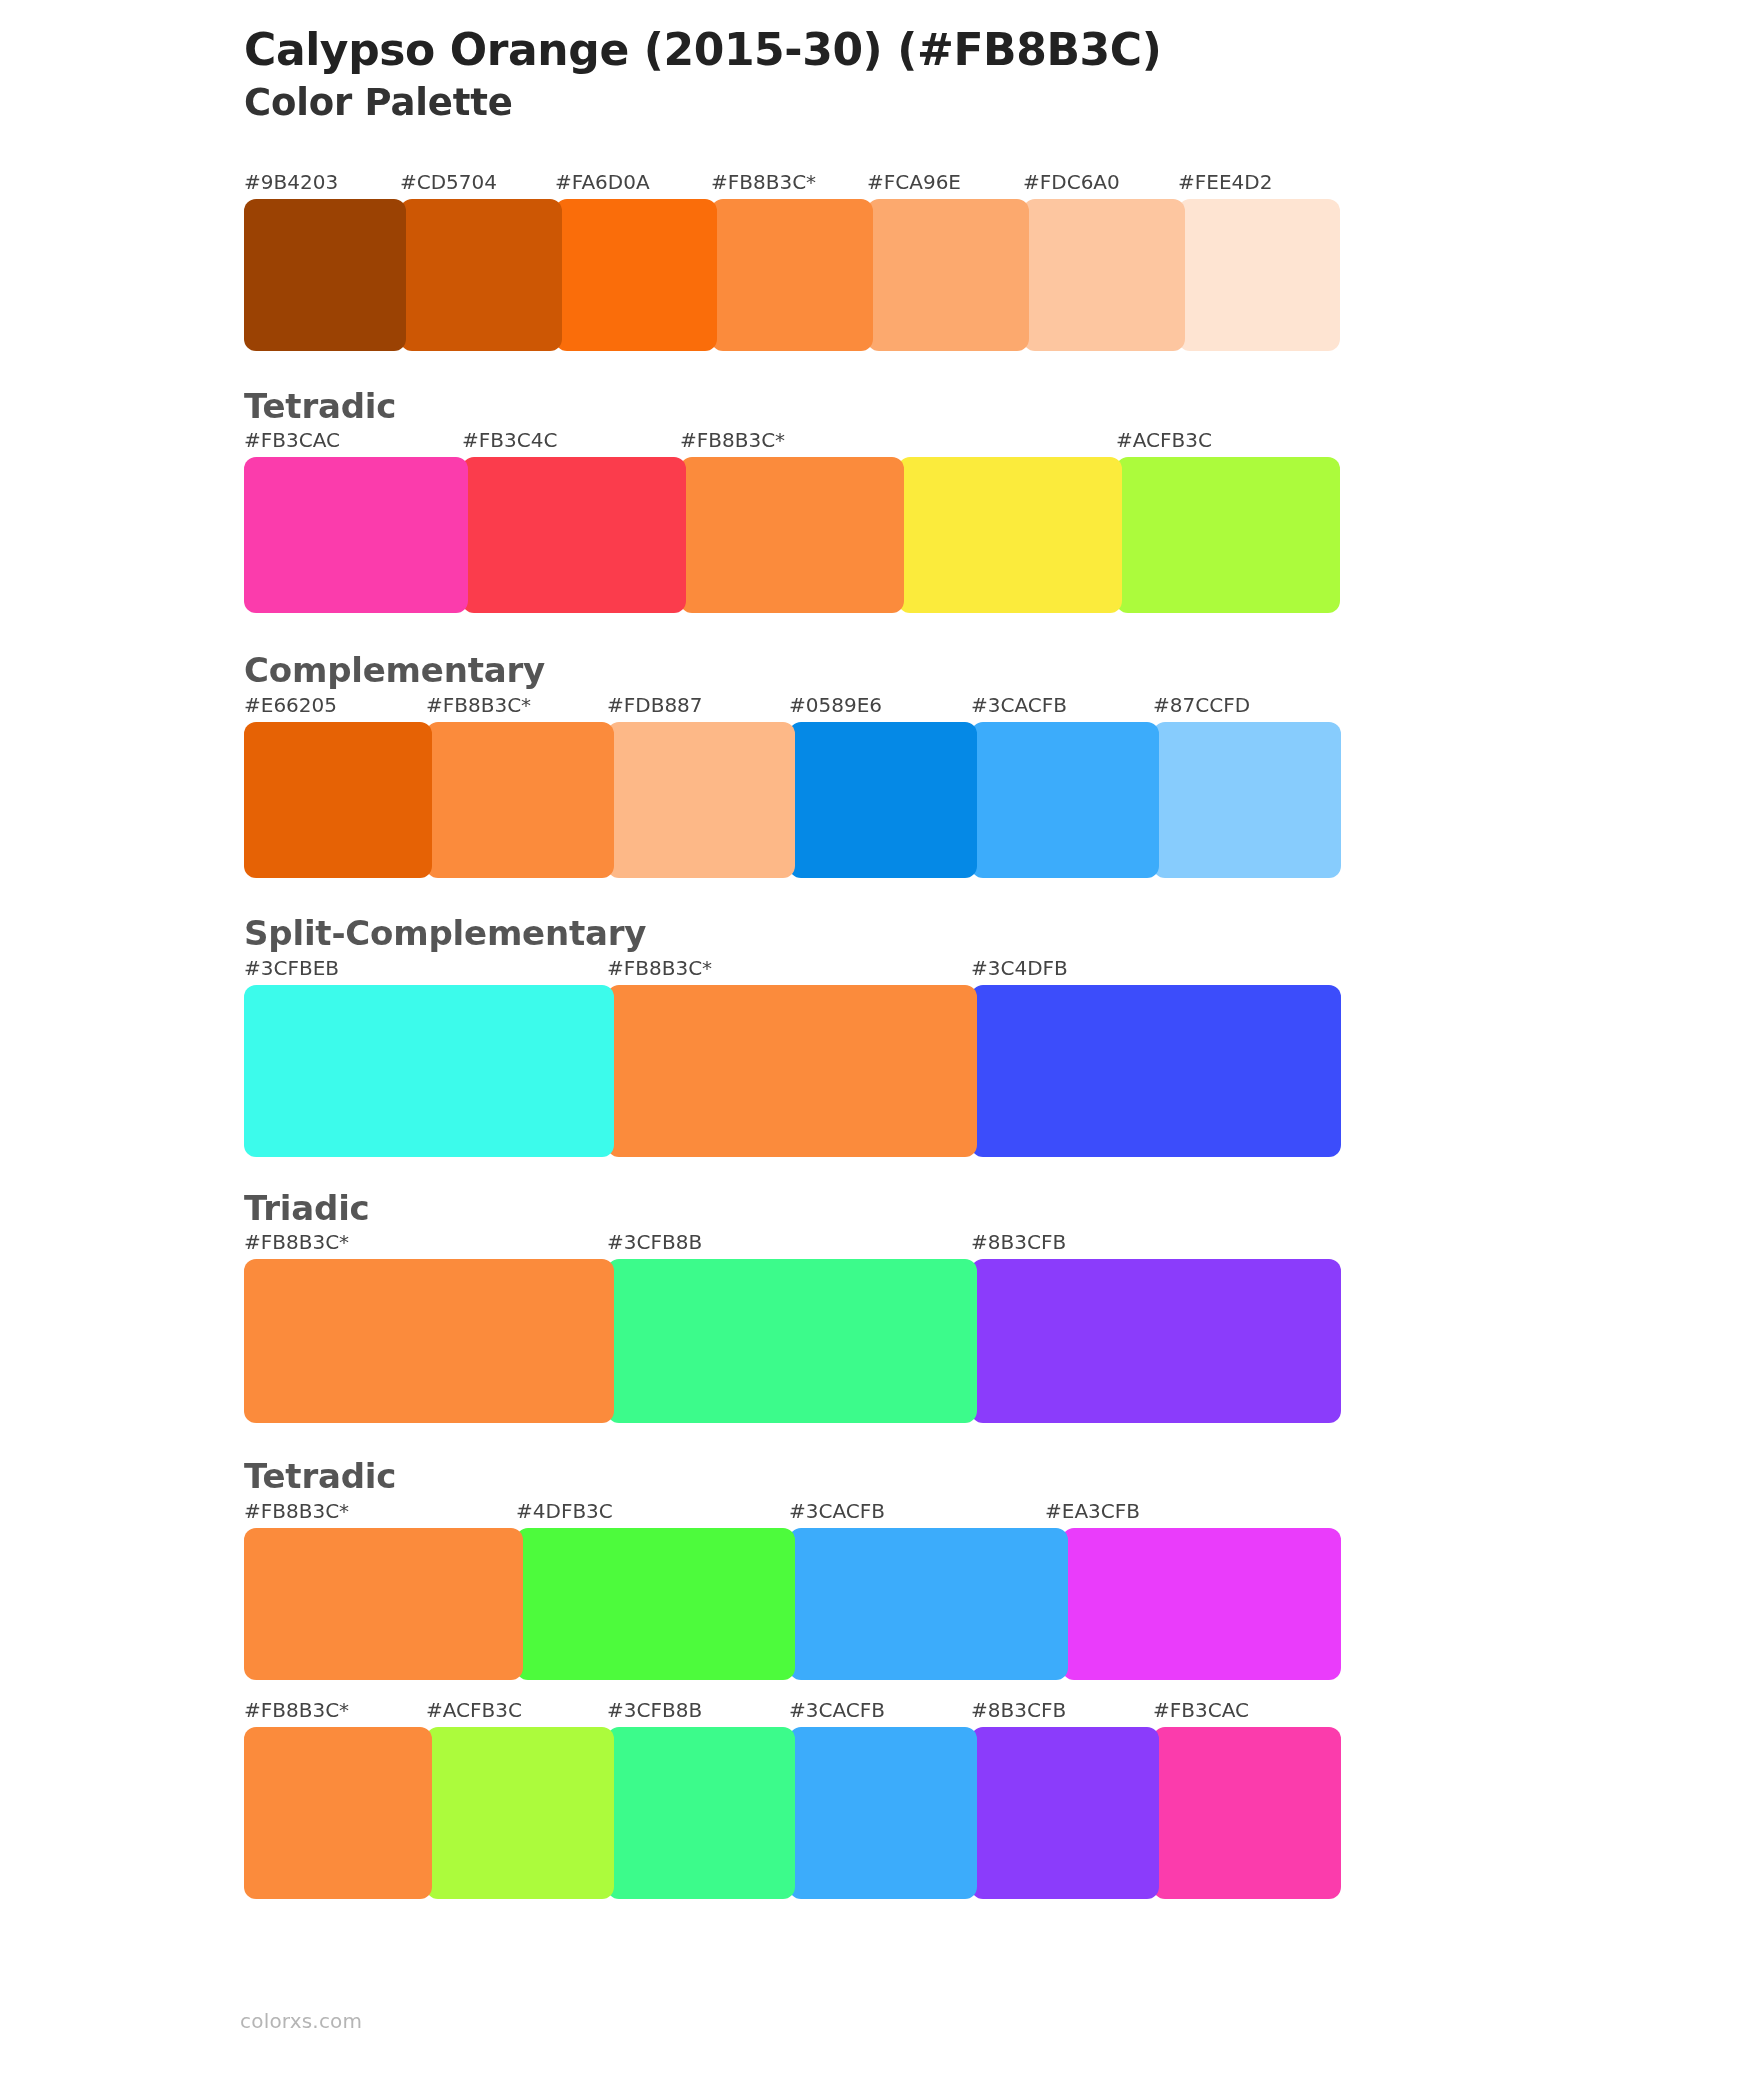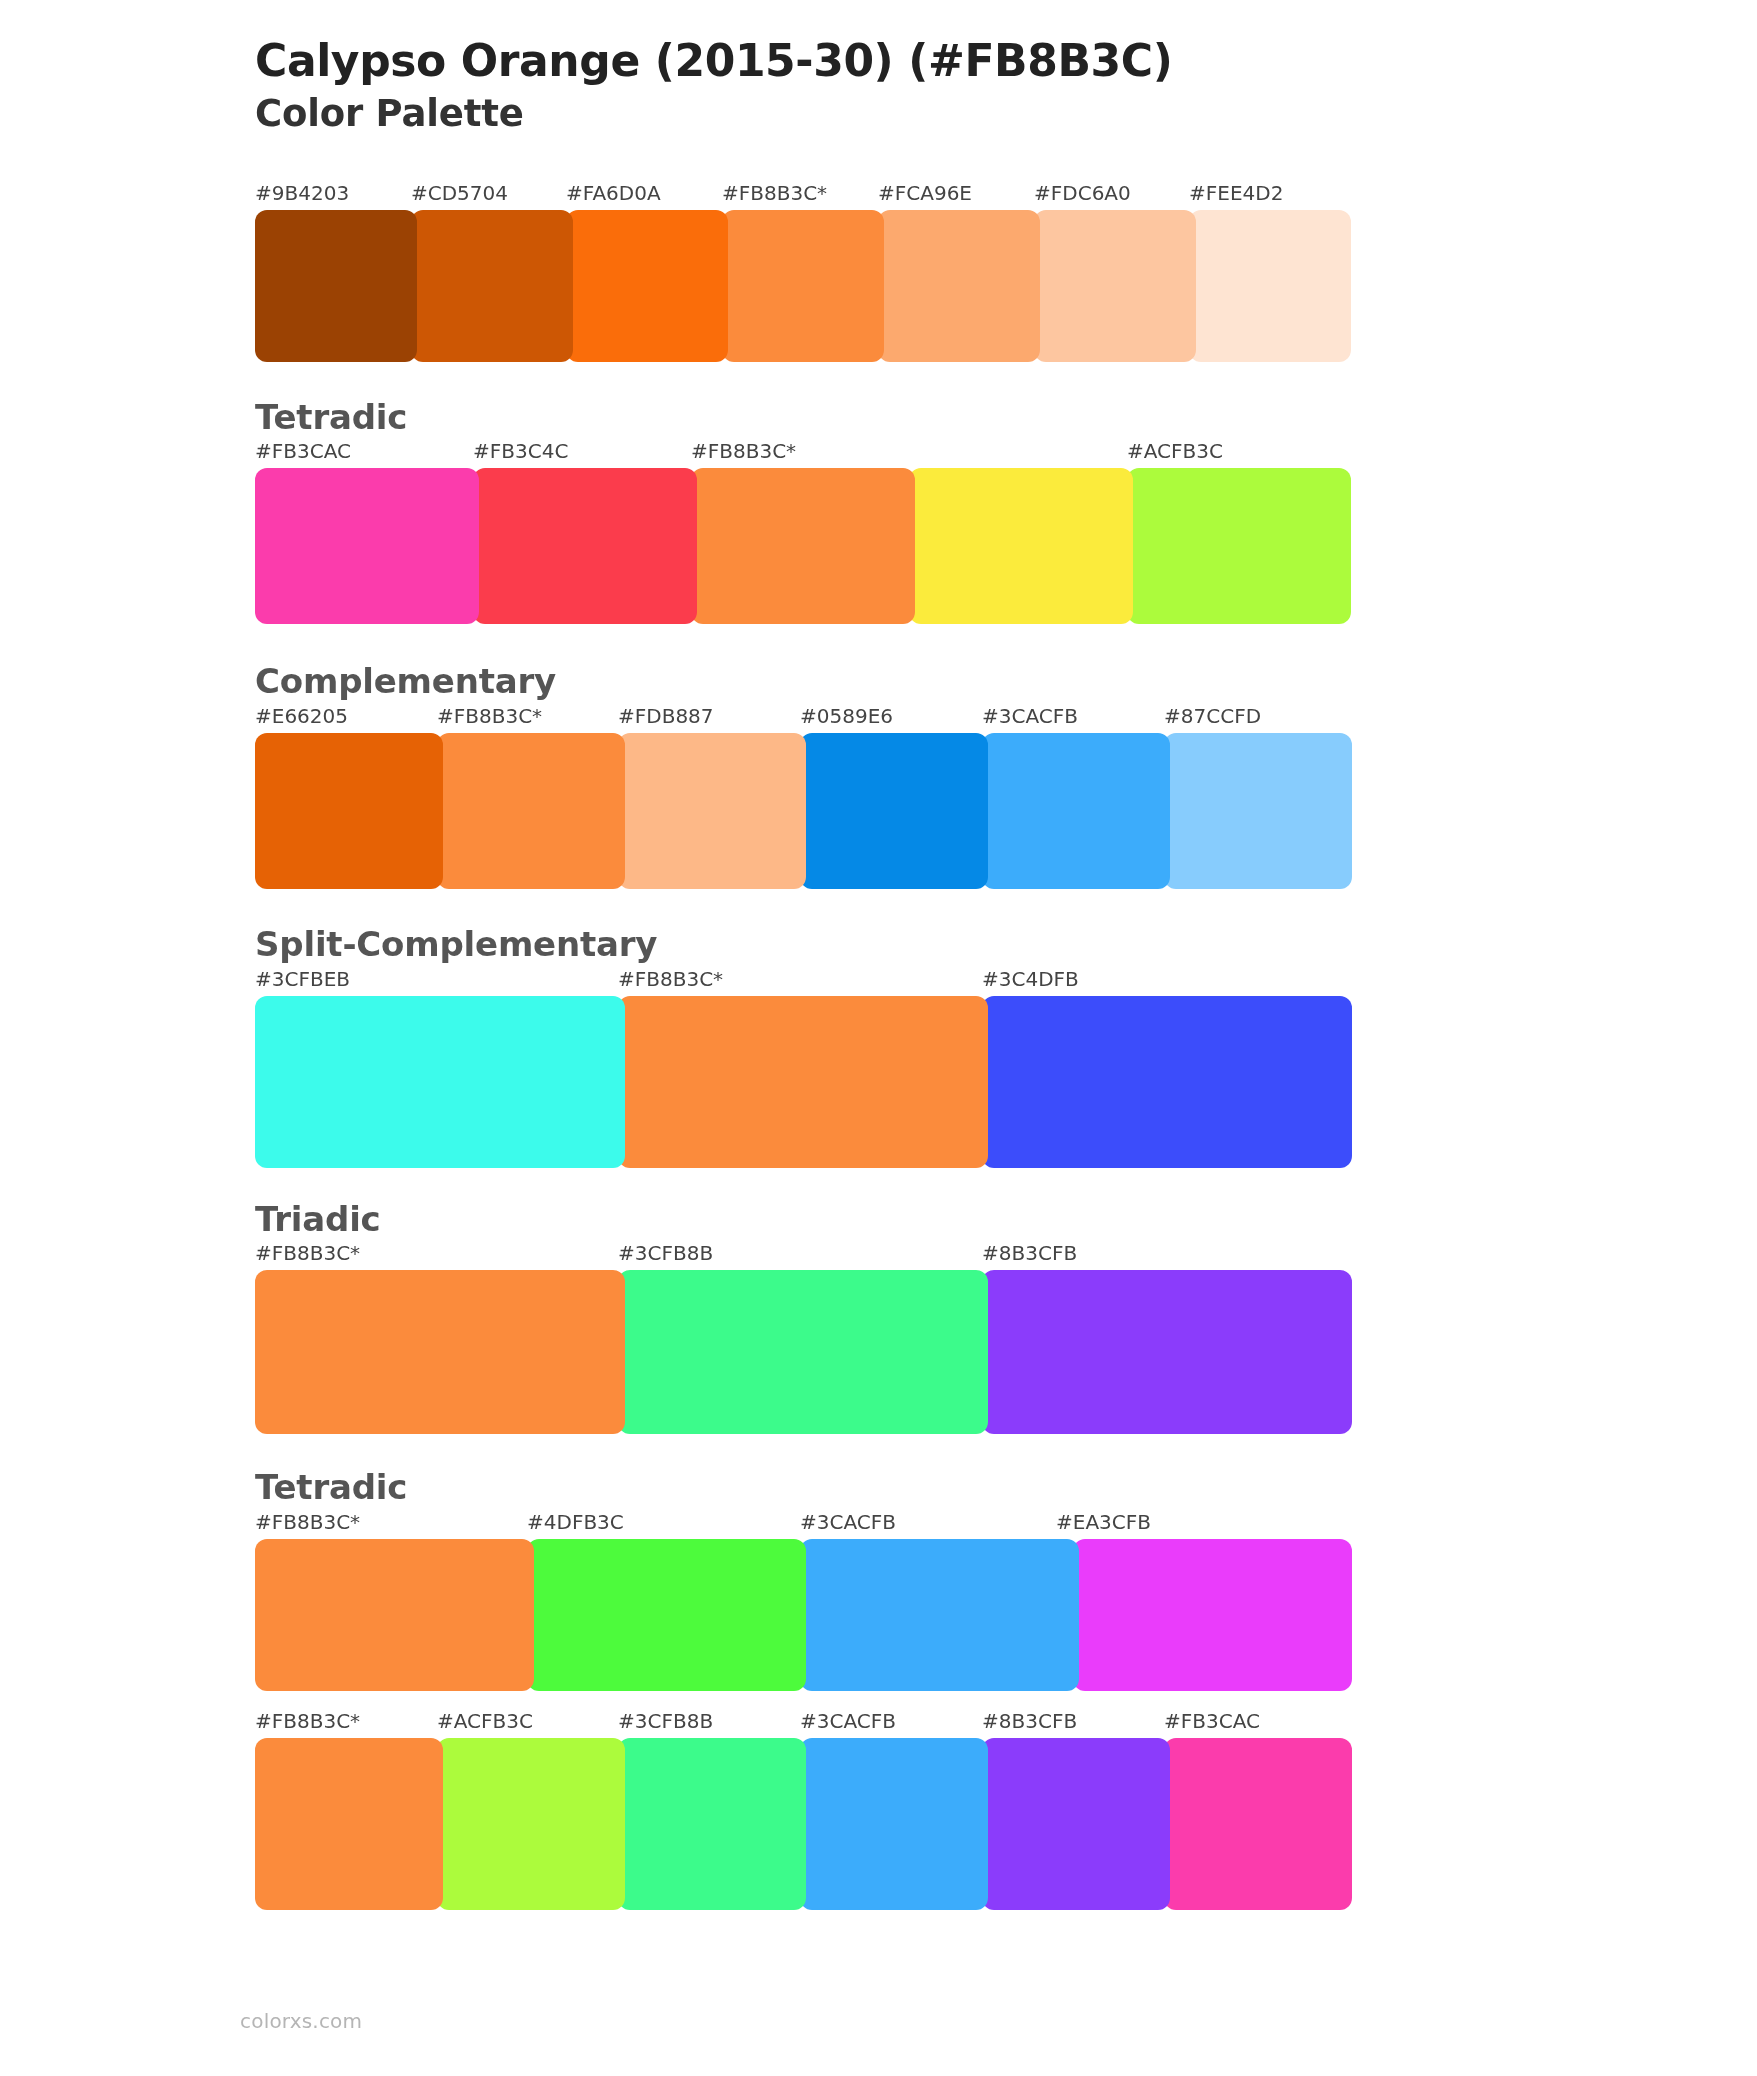--- a/index.html
+++ b/index.html
@@ -12,21 +12,21 @@
     height: 2077px;
     font-family: "DejaVu Sans", "Liberation Sans", sans-serif;
     position: relative;
     overflow: hidden;
   }
   .page {
     width: 1757px;
     height: 2077px;
     position: relative;
     box-sizing: border-box;
-    padding: 15px;
+    padding: 4px;
   }
 
   
   .header {
     padding: 21px 0 0 240px;
   }
   .title-main {
     font-size: 44px;
     font-weight: bold;
     color: #222222;

